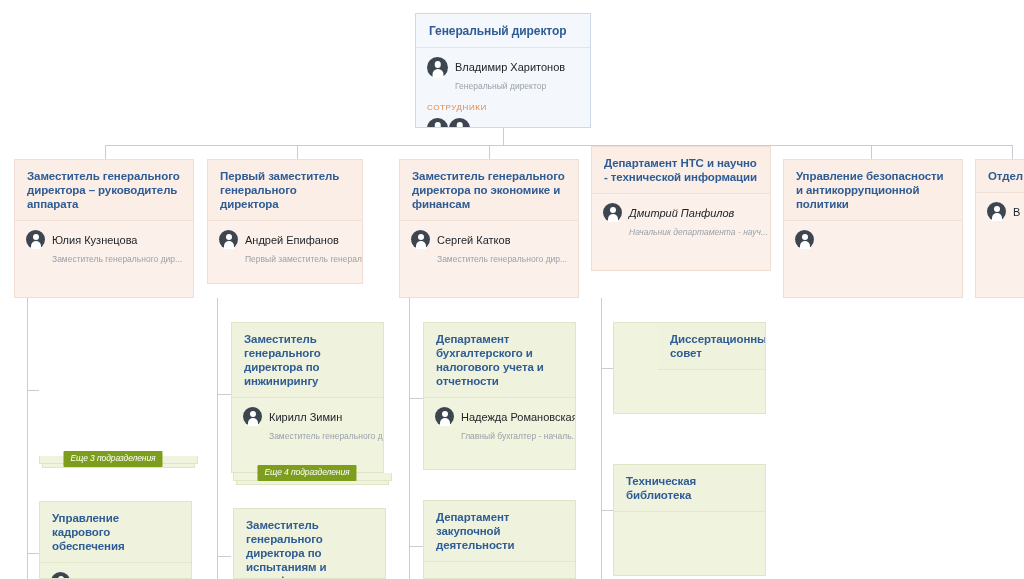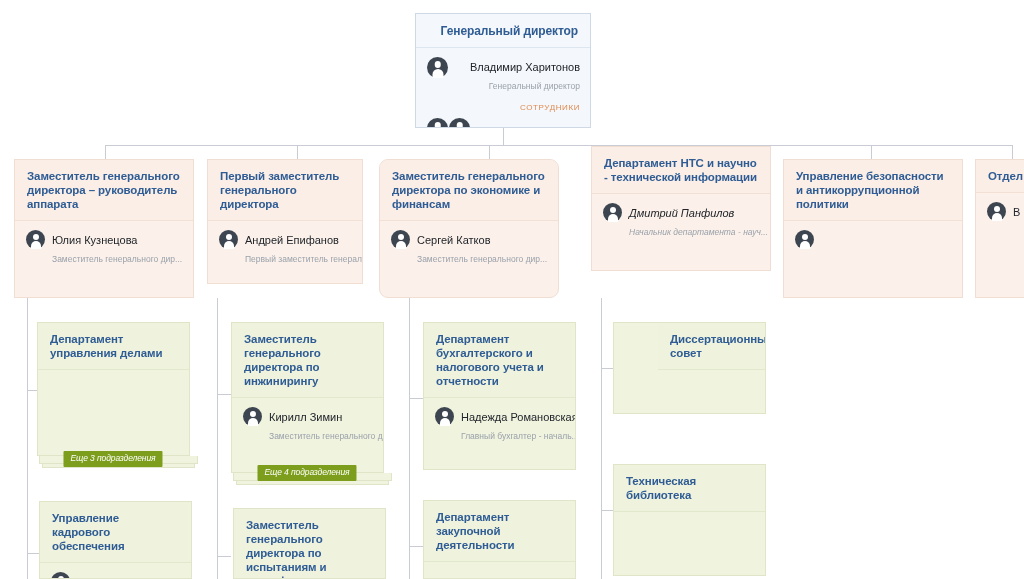--- a/index.html
+++ b/index.html
@@ -49,21 +49,20 @@
   .node-body {
     box-sizing: border-box;
     padding: 8px 10px 6px 11px;
     position: relative;
   }
 
   
   .node.root {
     background: #f4f7fb;
     border-color: #cfd9e6;
-    text-align: right;
   }
   .node.root .node-head {
     color: #2f5c94;
     border-bottom: 1px solid #dde5ef;
     font-size: 12px;
     padding: 10px 12px 9px 13px;
   }
 
   
   .node.peach {
@@ -252,21 +251,21 @@
       <div class="person">
         <span class="avatar small"></span>
         <span class="person-text" style="max-width:132px;">
           <span class="person-name">Андрей Епифанов</span>
           <span class="person-role">Первый заместитель генеральн...</span>
         </span>
       </div>
     </div>
   </div>
 
-  <div class="node peach" style="left:379px; top:159px; width:180px; height:139px;border-radius:9px;">
+  <div class="node peach" style="left:399px; top:159px; width:180px; height:139px;">
     <div class="node-head">Заместитель генерального директора по экономике и финансам</div>
     <div class="node-body">
       <div class="person">
         <span class="avatar small"></span>
         <span class="person-text" style="max-width:132px;">
           <span class="person-name">Сергей Катков</span>
           <span class="person-role">Заместитель генерального дир...</span>
         </span>
       </div>
     </div>
@@ -302,24 +301,20 @@
         <span class="person-text" style="max-width:132px;">
           <span class="person-name">В</span>
           
         </span>
       </div>
     </div>
   </div>
 
   <div class="pile" style="left:42px; top:460px; width:153px; height:8px;"></div>
   <div class="pile" style="left:39px; top:456px; width:159px; height:8px;"></div>
-  <div class="node green" style="left:37px; top:322px; width:153px; height:134px;">
-    <div class="node-head">Департамент управления делами</div>
-    <div class="node-body"></div>
-  </div>
   <div class="more-badge" style="left:113px; top:451px;">Еще 3 подразделения</div>
 
   <div class="node green" style="left:39px; top:501px; width:153px; height:78px;">
     <div class="node-head">Управление кадрового обеспечения</div>
     <div class="node-body">
       <div class="person">
         <span class="avatar small"></span>
         <span class="person-text" style="max-width:112px;">
           <span class="person-name">Марина Шестопалова</span>
           

